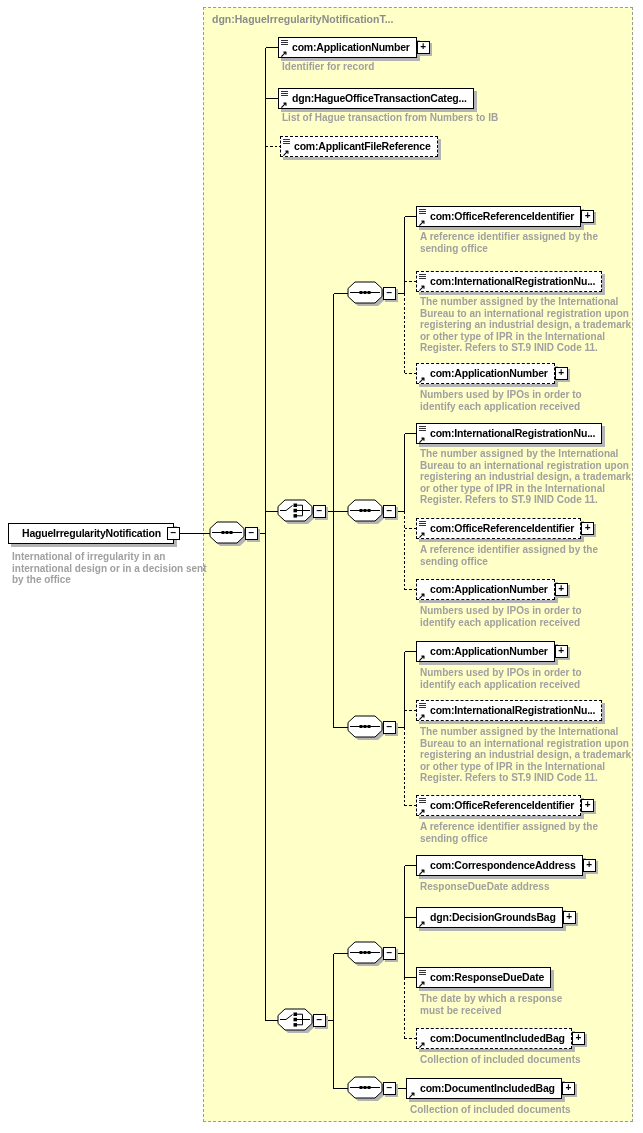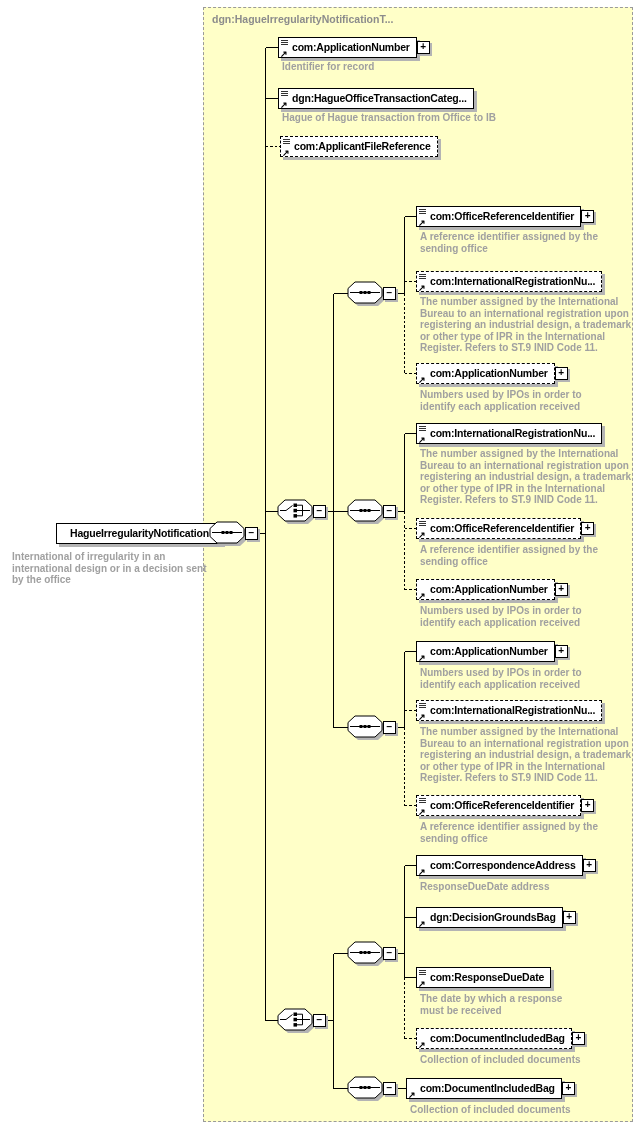--- a/index.html
+++ b/index.html
@@ -7,21 +7,21 @@
          font-family:"Liberation Sans",sans-serif;}
   .container-box{position:absolute;left:203px;top:7px;width:428px;height:1113px;
          background:#ffffc8;border:1px dashed #9a9a9a;z-index:1;}
   .container-label{position:absolute;left:8px;top:5px;font-weight:bold;font-size:10.5px;
          color:#8c8c8c;white-space:nowrap;}
   svg.lines{position:absolute;left:0;top:0;z-index:2;}
   .node{position:absolute;z-index:3;background:#fff;border:1px solid #000;height:19px;
          line-height:19px;padding:0 6px 0 13px;font-weight:bold;font-size:10.5px;
          letter-spacing:-0.2px;white-space:nowrap;box-shadow:3px 3px 0 #b4b4b4;color:#000;}
   .node.dashed{border-style:dashed;}
-  .root-node{padding-right:12px;margin-left:48px;}
+  .root-node{padding-right:12px;}
   .expand{position:absolute;right:-14px;top:3px;width:11px;height:11px;background:#fff;
          border:1px solid #000;font-size:10px;line-height:10px;text-align:center;
          font-weight:bold;box-shadow:2px 2px 0 #b4b4b4;color:#000;letter-spacing:0;}
   .root-collapse{right:-7px;box-shadow:none;}
   .collapse{position:absolute;z-index:4;width:11px;height:11px;background:#fff;
          border:1px solid #000;font-size:10px;line-height:10px;text-align:center;
          font-weight:bold;box-shadow:2px 2px 0 #b4b4b4;color:#000;}
   .eq-icon{position:absolute;left:2px;top:2px;width:7px;height:1px;background:#333;
          box-shadow:0 2px 0 #333,0 4px 0 #333;}
   .ref-arrow{position:absolute;left:1px;bottom:-2px;font-size:9px;line-height:9px;
@@ -142,21 +142,21 @@
     <span>com:ApplicationNumber</span>
     <span class="expand">+</span>
   </div>
   <div class="desc" style="left:282px;top:61px">Identifier for record</div>
 
   <div class="node" style="left:278px;top:88px">
     <span class="eq-icon"></span>
     <span class="ref-arrow">↗</span>
     <span>dgn:HagueOfficeTransactionCateg...</span>
   </div>
-  <div class="desc" style="left:282px;top:112px">Hague of Hague transaction from Office to IB</div>
+  <div class="desc" style="left:282px;top:112px">List of Hague transaction from Numbers to IB</div>
 
   <div class="node dashed" style="left:280px;top:136px">
     <span class="eq-icon"></span>
     <span class="ref-arrow">↗</span>
     <span>com:ApplicantFileReference</span>
   </div>
 
   <div class="node" style="left:416px;top:206px">
     <span class="eq-icon"></span>
     <span class="ref-arrow">↗</span>

